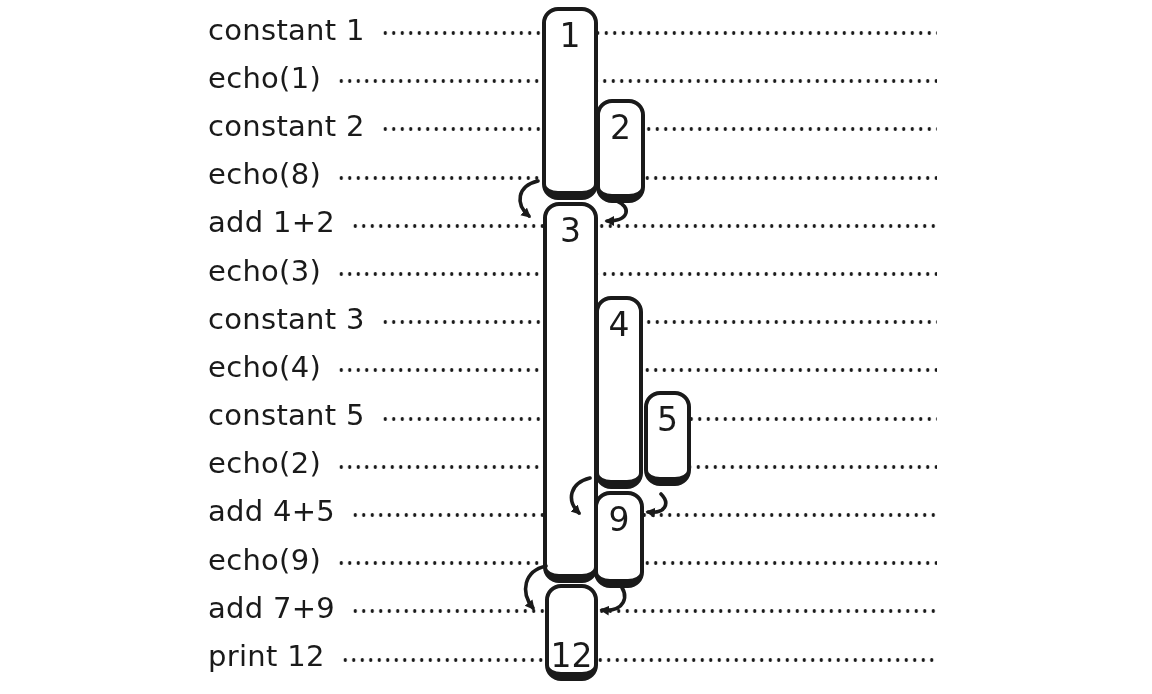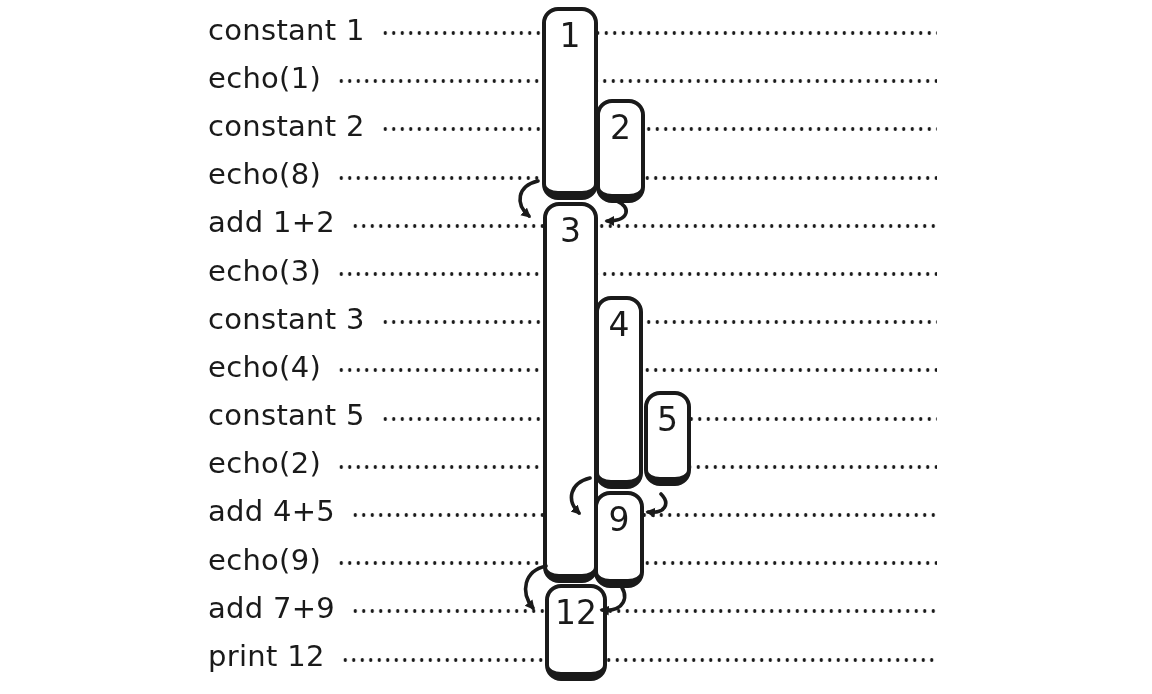--- a/index.html
+++ b/index.html
@@ -144,21 +144,21 @@
   </div>
       <div class="box" style="left: 595px; top: 296px; width: 48px; height: 193px;">
     <span class="box-value">4</span>
   </div>
       <div class="box" style="left: 644px; top: 391px; width: 47px; height: 95px;">
     <span class="box-value">5</span>
   </div>
       <div class="box" style="left: 594px; top: 491px; width: 50px; height: 97px;">
     <span class="box-value">9</span>
   </div>
-      <div class="box" style="left: 545px; top: 584px; width: 62px; height: 97px;">
+      <div class="box" style="left: 545px; top: 584px; width: 53px; height: 97px; align-items: flex-end;">
     <span class="box-value">12</span>
   </div>
     </div>
   <svg class="arrows" width="1152" height="694" viewBox="0 0 1152 694">
     <defs>
       <marker id="arrowhead" markerUnits="userSpaceOnUse" markerWidth="12" markerHeight="12" refX="7" refY="5" orient="auto">
         <path d="M0 0 L9.5 5 L0 10 Z" fill="#1a1a1a"></path>
       </marker>
     </defs>
   <path d="M 538 181 C 517 186, 515 204, 529 216" fill="none" stroke="#1a1a1a" stroke-width="3.6" stroke-linecap="round" marker-end="url(#arrowhead)"></path>

